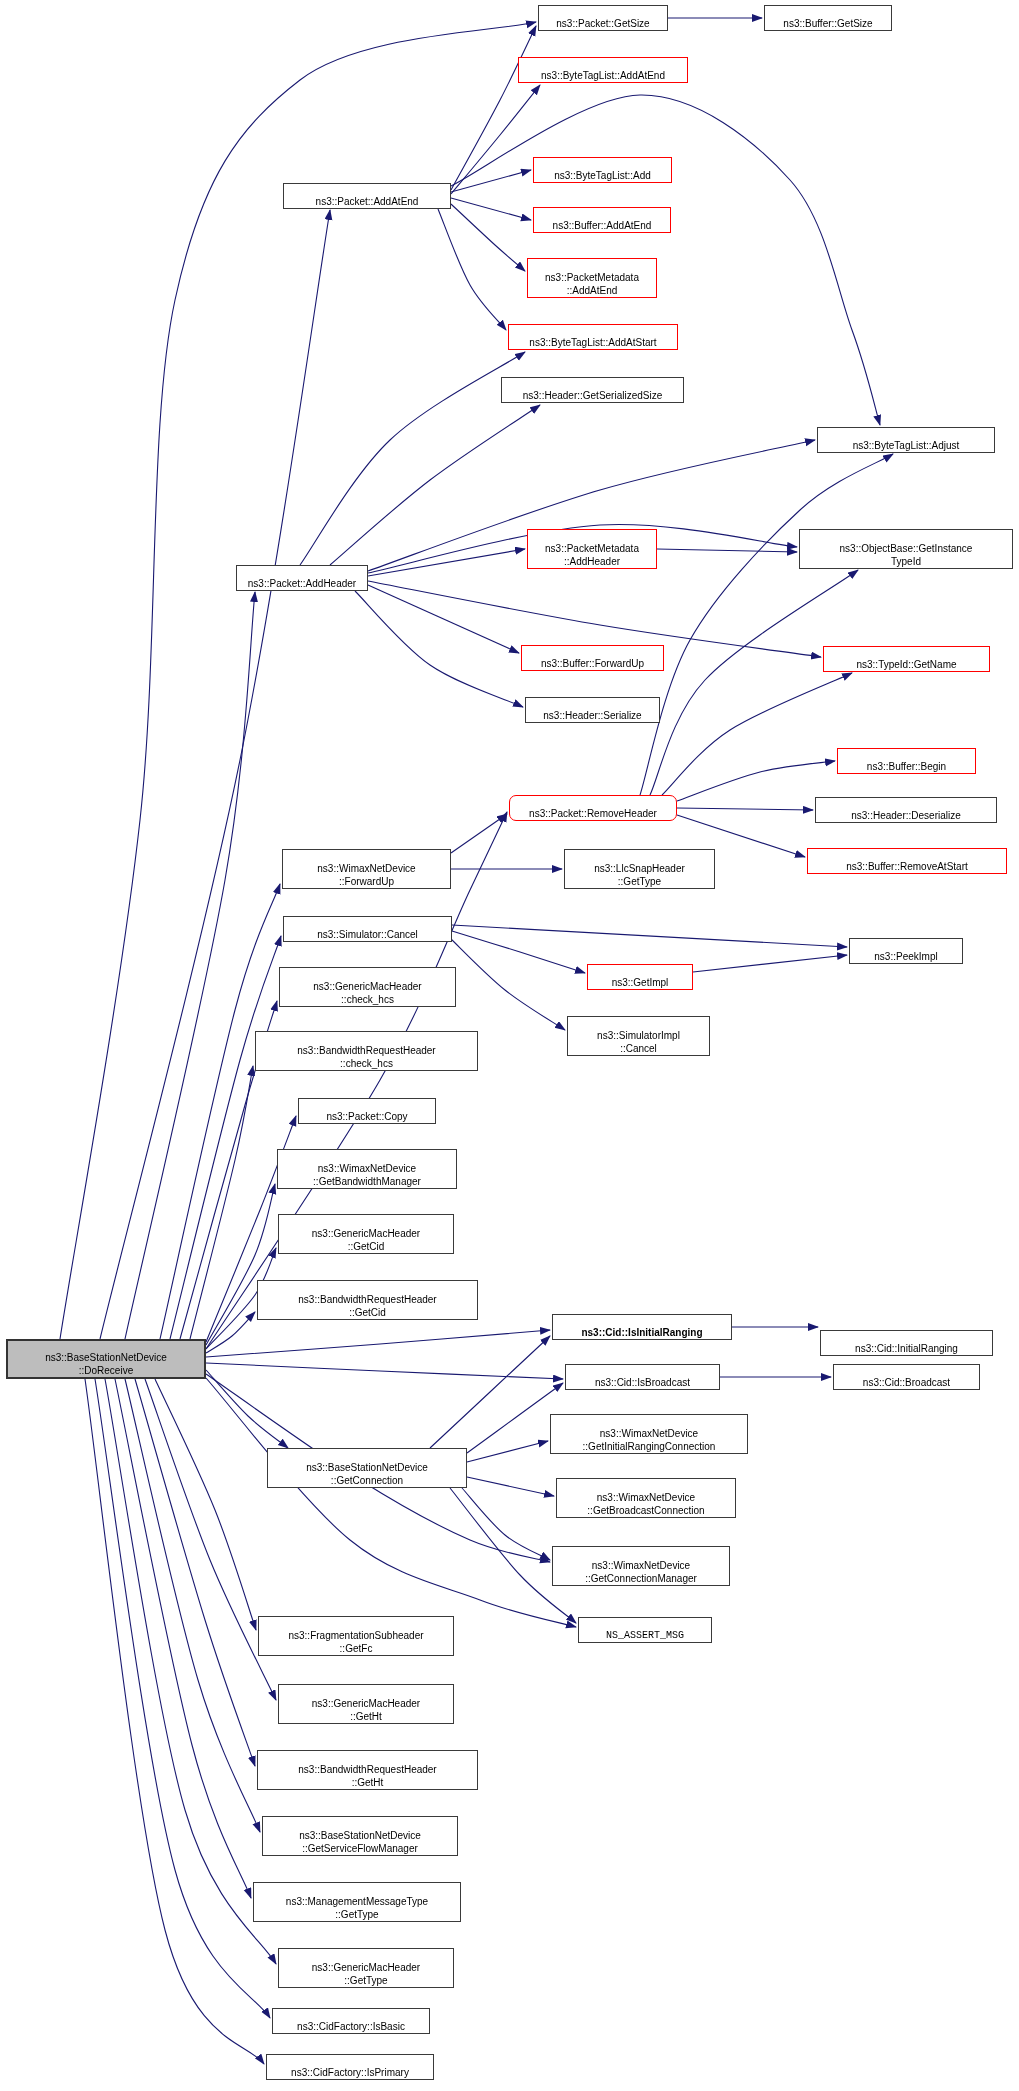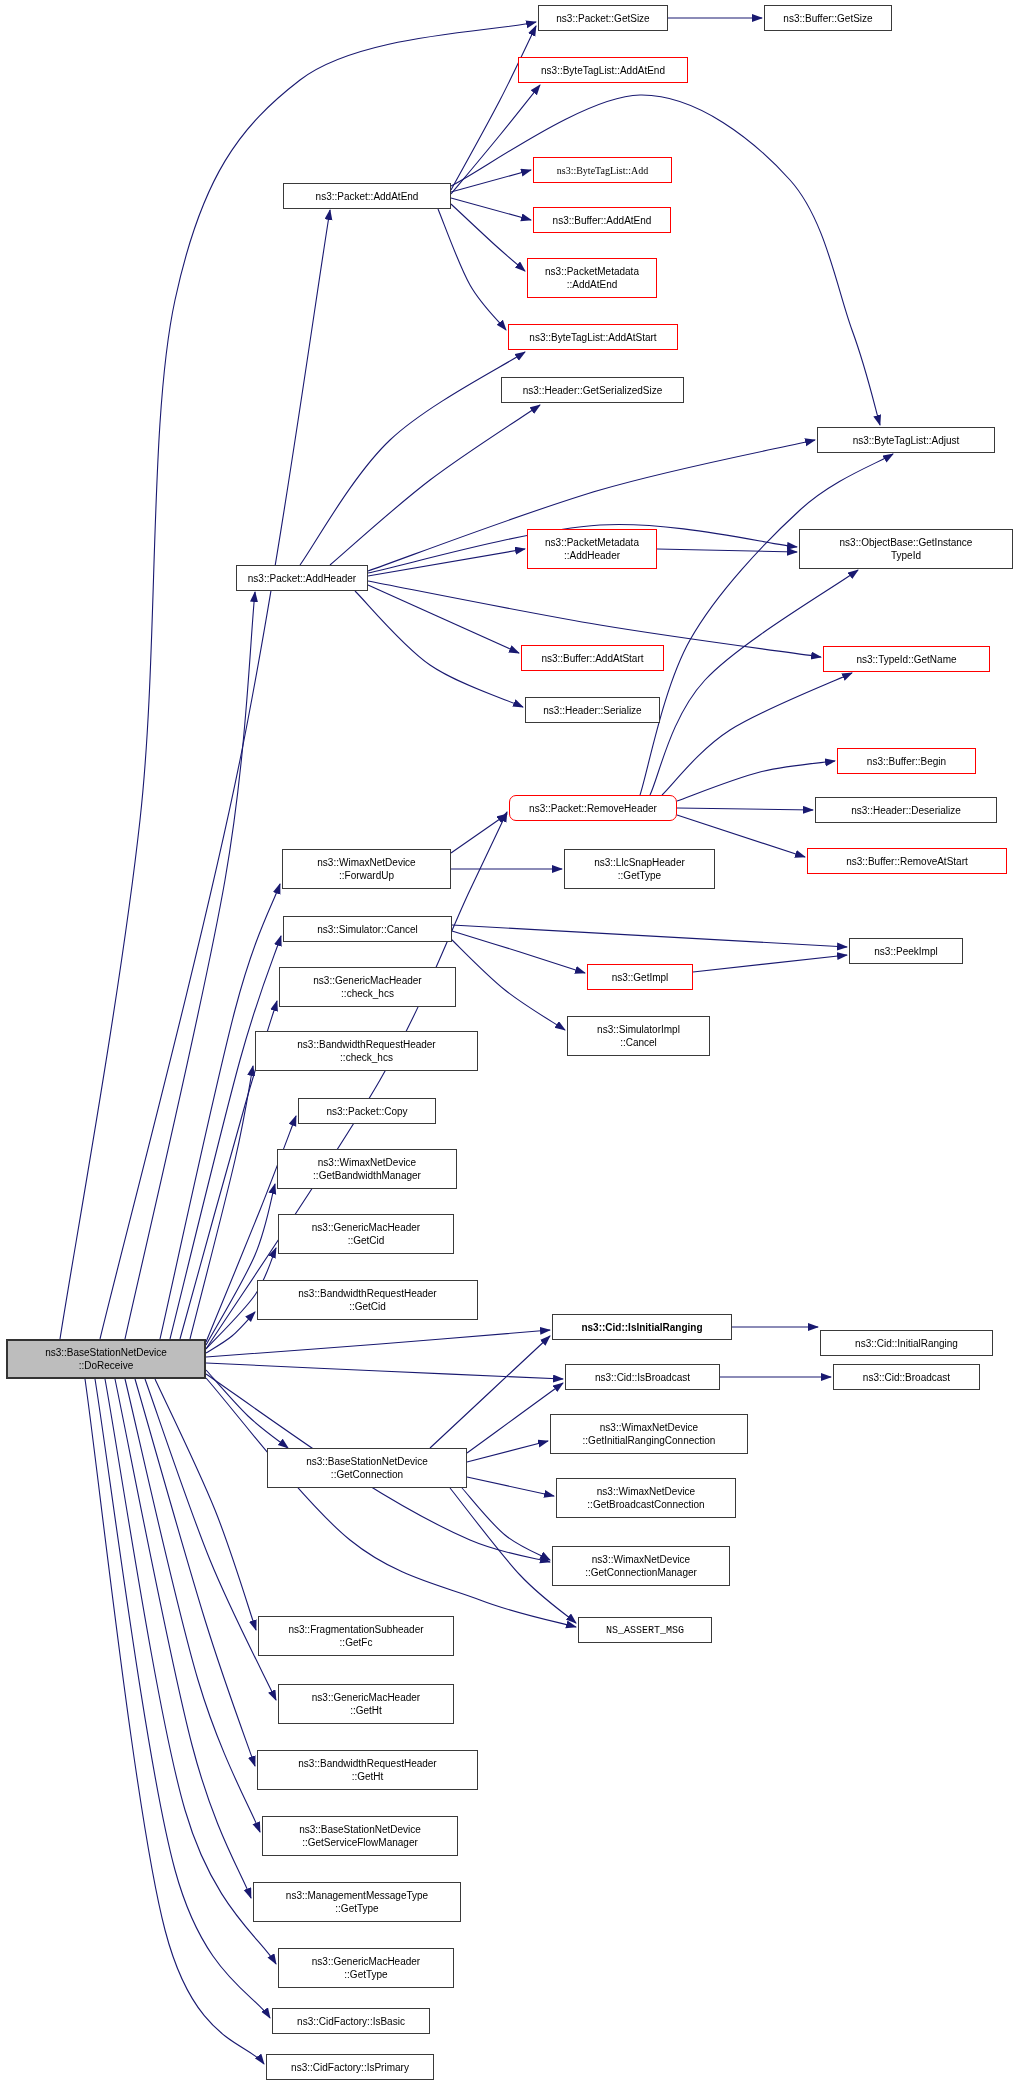--- a/index.html
+++ b/index.html
@@ -6,21 +6,21 @@
   #canvas{
     position:relative;
     width:1019px;height:2091px;
     background:#ffffff;
     font-family:"Liberation Sans","DejaVu Sans",sans-serif;
     overflow:hidden;
   }
   #edge-layer{position:absolute;left:0;top:0;width:1019px;height:2091px;pointer-events:none;}
   .node{
     position:absolute;
-    display:flex;align-items:center;justify-content:center;text-align:center;
+    display:flex;align-items:flex-end;justify-content:center;text-align:center;
     background:#ffffff;
     border:1px solid #3a3a3a;
     box-sizing:border-box;
     font-size:10px;line-height:13px;color:#000000;
     white-space:pre-line;
     cursor:pointer;
   }
   .node.red{border:1px solid #ff0000;}
   .node.root{
     background:#bdbdbd;
@@ -104,33 +104,33 @@
         <path d="M668,18 L762,18" class="edge" marker-end="url(#arrow)"></path>
       </g>
   </svg>
   <div id="nodes">
       <div class="node root" style="left: 6px; top: 1339px; width: 200px; height: 40px;"><span>ns3::BaseStationNetDevice
 ::DoReceive</span></div>
       <div class="node" style="left: 283px; top: 183px; width: 168px; height: 26px;"><span>ns3::Packet::AddAtEnd</span></div>
       <div class="node" style="left: 538px; top: 5px; width: 130px; height: 26px;"><span>ns3::Packet::GetSize</span></div>
       <div class="node" style="left: 764px; top: 5px; width: 128px; height: 26px;"><span>ns3::Buffer::GetSize</span></div>
       <div class="node red" style="left: 518px; top: 57px; width: 170px; height: 26px;"><span>ns3::ByteTagList::AddAtEnd</span></div>
-      <div class="node red" style="left: 533px; top: 157px; width: 139px; height: 26px; font-family: Liberation Serif, serif;"><span>ns3::ByteTagList::Add</span></div>
+      <div class="node red" style="left: 533px; top: 157px; width: 139px; height: 26px;"><span>ns3::ByteTagList::Add</span></div>
       <div class="node red" style="left: 533px; top: 207px; width: 138px; height: 26px;"><span>ns3::Buffer::AddAtEnd</span></div>
       <div class="node red" style="left: 527px; top: 258px; width: 130px; height: 40px;"><span>ns3::PacketMetadata
 ::AddAtEnd</span></div>
       <div class="node red" style="left: 508px; top: 324px; width: 170px; height: 26px;"><span>ns3::ByteTagList::AddAtStart</span></div>
       <div class="node" style="left: 501px; top: 377px; width: 183px; height: 26px;"><span>ns3::Header::GetSerializedSize</span></div>
       <div class="node" style="left: 817px; top: 427px; width: 178px; height: 26px;"><span>ns3::ByteTagList::Adjust</span></div>
       <div class="node" style="left: 236px; top: 565px; width: 132px; height: 26px;"><span>ns3::Packet::AddHeader</span></div>
       <div class="node red" style="left: 527px; top: 529px; width: 130px; height: 40px;"><span>ns3::PacketMetadata
 ::AddHeader</span></div>
       <div class="node" style="left: 799px; top: 529px; width: 214px; height: 40px;"><span>ns3::ObjectBase::GetInstance
 TypeId</span></div>
-      <div class="node red" style="left: 521px; top: 645px; width: 143px; height: 26px;"><span>ns3::Buffer::AddAtStart</span></div>
+      <div class="node red" style="left: 521px; top: 645px; width: 143px; height: 26px;"><span>ns3::Buffer::ForwardUp</span></div>
       <div class="node red" style="left: 823px; top: 646px; width: 167px; height: 26px;"><span>ns3::TypeId::GetName</span></div>
       <div class="node" style="left: 525px; top: 697px; width: 135px; height: 26px;"><span>ns3::Header::Serialize</span></div>
       <div class="node red" style="left: 837px; top: 748px; width: 139px; height: 26px;"><span>ns3::Buffer::Begin</span></div>
       <div class="node red" style="left: 509px; top: 795px; width: 168px; height: 26px; border-radius: 7px;"><span>ns3::Packet::RemoveHeader</span></div>
       <div class="node" style="left: 815px; top: 797px; width: 182px; height: 26px;"><span>ns3::Header::Deserialize</span></div>
       <div class="node red" style="left: 807px; top: 848px; width: 200px; height: 26px;"><span>ns3::Buffer::RemoveAtStart</span></div>
       <div class="node" style="left: 282px; top: 849px; width: 169px; height: 40px;"><span>ns3::WimaxNetDevice
 ::ForwardUp</span></div>
       <div class="node" style="left: 564px; top: 849px; width: 151px; height: 40px;"><span>ns3::LlcSnapHeader
 ::GetType</span></div>

